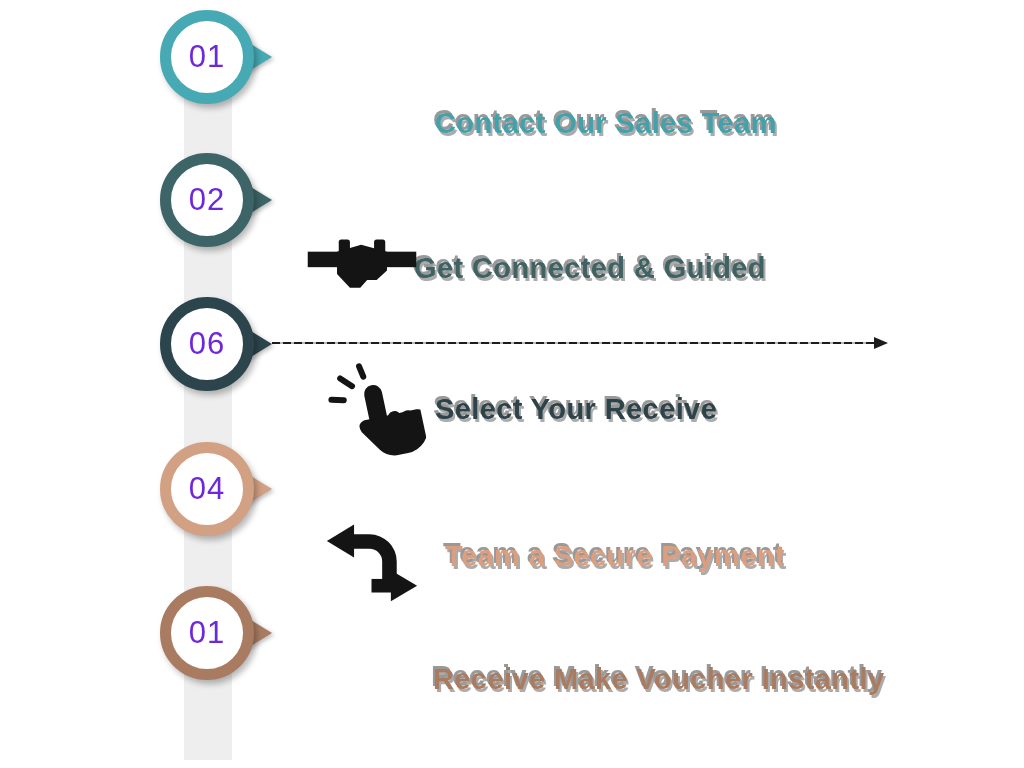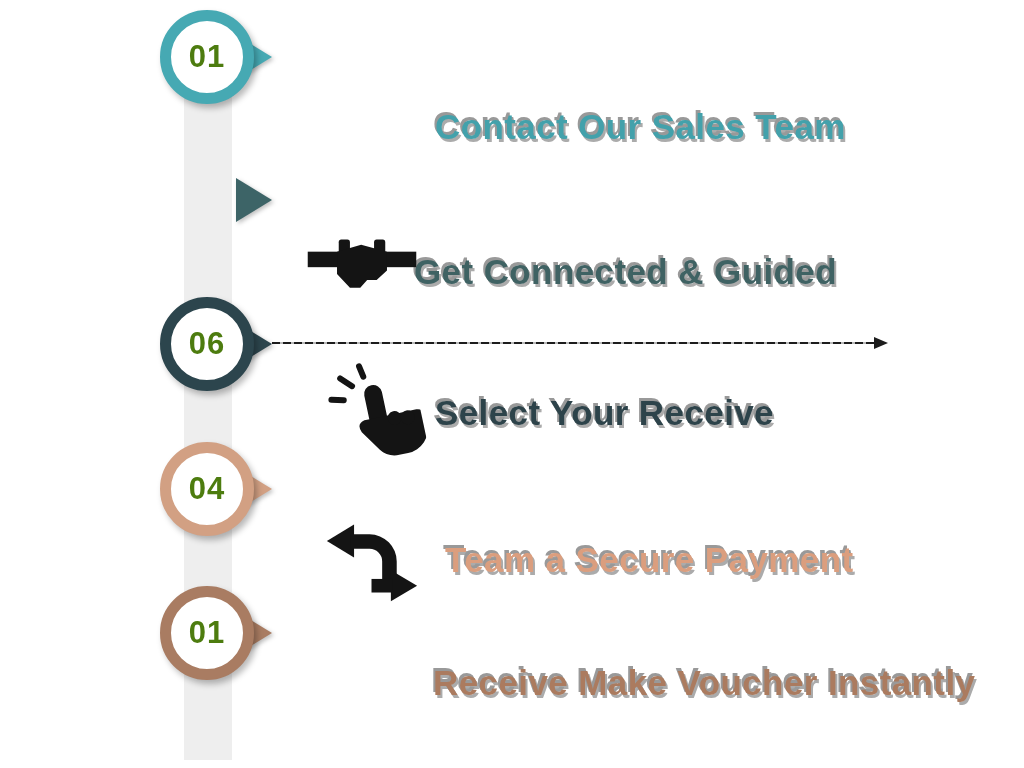--- a/index.html
+++ b/index.html
@@ -23,24 +23,24 @@
     border-left:36px solid var(--pin);
     filter:drop-shadow(2px 2px 2px rgba(0,0,0,.25));
   }
   .pin-circle{
     position:absolute;left:0;top:0;width:94px;height:94px;box-sizing:border-box;
     background:#ffffff;border:11px solid var(--pin);border-radius:50%;
     display:flex;align-items:center;justify-content:center;
     box-shadow:3px 4px 6px rgba(0,0,0,.28);
   }
   .pin-number{
-    font-size:31px;font-weight:bold;color:#4d7c0f;letter-spacing:1px;
+    font-size:31px;font-weight:normal;color:#6d28d9;letter-spacing:1px;
   }
   .label{
-    position:absolute;white-space:nowrap;font-weight:bold;font-size:35px;
+    position:absolute;white-space:nowrap;font-weight:bold;font-size:29px;
     letter-spacing:.4px;color:var(--label);
     text-shadow:-2px -3px 0 var(--shadow-a), 2px 3px 0 var(--shadow-b);
   }
   .step-1 .pin{top:10px}  .step-1 .label{left:435px;top:107px}
   .step-2 .pin{top:153px} .step-2 .label{left:414px;top:252px}
   .step-3 .pin{top:297px} .step-3 .label{left:435px;top:393px}
   .step-4 .pin{top:442px} .step-4 .label{left:445px;top:540px}
   .step-5 .pin{top:586px} .step-5 .label{left:433px;top:663px}
 
   .connector{
@@ -78,20 +78,23 @@
         <span class="pin-circle">
           <span class="pin-number">01</span>
         </span>
       </div>
       <div class="label">Contact Our Sales Team</div>
     </div>
 
     <div class="step step-2" style="--pin: #3d6467; --label: #3f6263;">
       <div class="pin">
         <span class="pin-point"></span>
+        <span class="pin-circle">
+          <span class="pin-number">02</span>
+        </span>
       </div>
       <div class="label">Get Connected &amp; Guided</div>
     </div>
 
     <div class="step step-3" style="--pin: #2c454d; --label: #2d434a;">
       <div class="pin">
         <span class="pin-point"></span>
         <span class="pin-circle">
           <span class="pin-number">06</span>
         </span>

